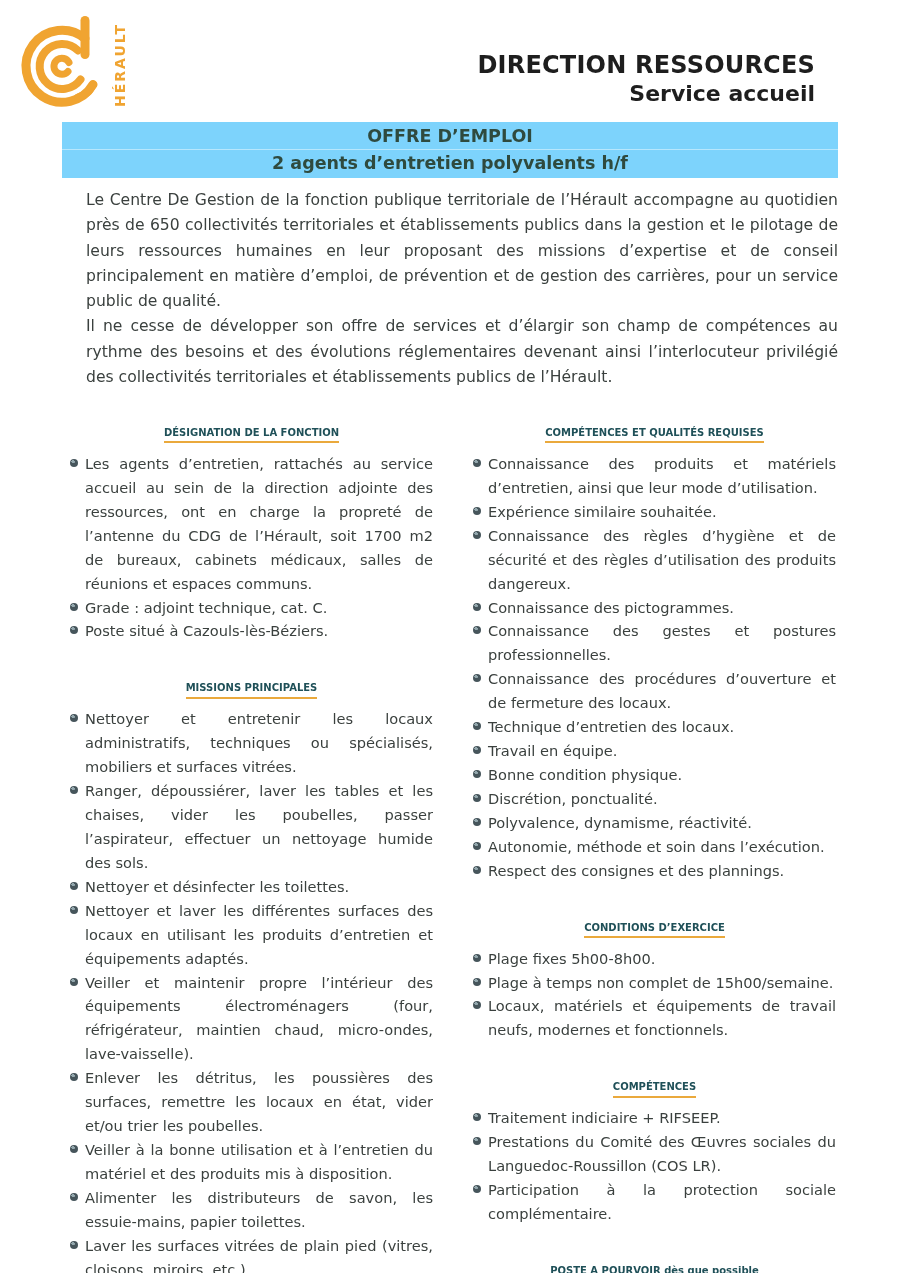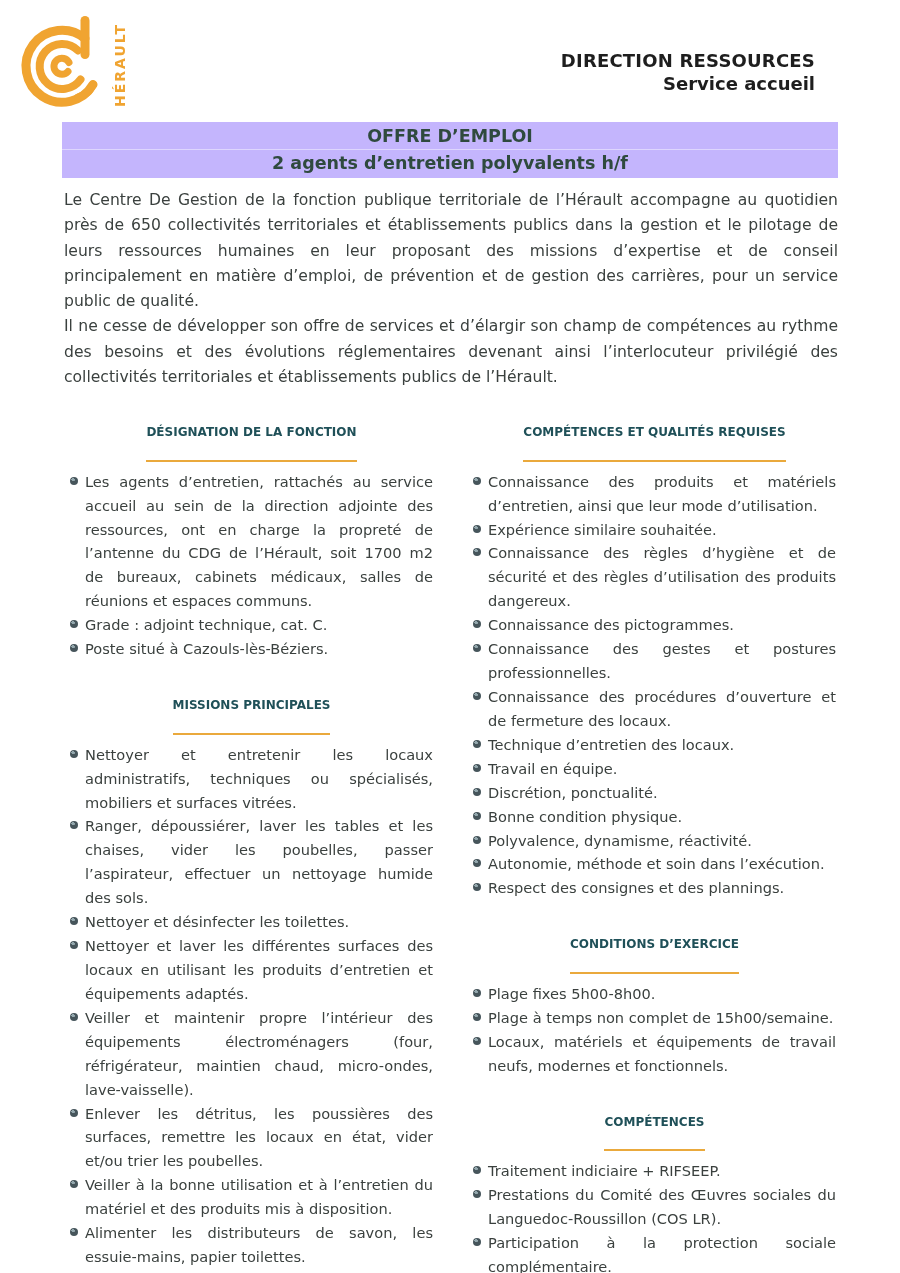--- a/index.html
+++ b/index.html
@@ -32,64 +32,64 @@
     height: 98px;
     writing-mode: vertical-rl;
     transform: rotate(180deg);
     font-size: 14px;
     font-weight: bold;
     letter-spacing: 2px;
     color: #f0a431;
     text-align: center;
   }
   .dept { text-align: right; margin-top: 40px; color: #1e1e1e; line-height: 1.25; }
-  .dept-line1 { font-size: 18px; font-weight: bold; letter-spacing: 0.2px; }
-  .dept-line2 { font-size: 18px; font-weight: bold; }
+  .dept-line1 { font-size: 24px; font-weight: bold; letter-spacing: 0.2px; }
+  .dept-line2 { font-size: 22px; font-weight: bold; }
 
   
   .banner {
     margin: 4px 62px 0 62px;
-    background: #c4b5fd;
+    background: #7dd3fc;
     text-align: center;
     color: #2f4a3e;
     font-weight: bold;
   }
   .banner-line1 {
     font-size: 17.5px;
     padding: 4px 0 3px;
     border-bottom: 1px solid rgba(255,255,255,0.45);
   }
   .banner-line2 { font-size: 17.5px; padding: 3px 0 5px; }
 
   
   .intro {
-    margin: 10px 62px 0 64px;
+    margin: 10px 62px 0 86px;
     font-size: 15.6px;
     line-height: 1.62;
     text-align: justify;
     color: #3a403e;
   }
   .intro p { margin: 0; }
 
   
   .columns {
     display: flex;
     gap: 24px;
     margin: 26px 56px 0 62px;
   }
   .col { flex: 1; font-size: 14.6px; line-height: 1.64; }
   .sec { margin-bottom: 28px; }
   .sec-title { text-align: center; margin: 0 0 3px 0; }
   .sec-title span {
     display: inline-block;
     color: #1f5058;
-    font-size: 12px;
+    font-size: 10px;
     font-weight: bold;
     border-bottom: 2px solid #eaa93c;
-    padding-bottom: 17px;
+    padding-bottom: 0;
   }
   ul.blist { list-style: none; margin: 8px; padding: 0; text-align: justify; }
   ul.blist li { position: relative; padding-left: 15px; margin: 0; }
   .bullet {
     position: absolute;
     left: 0;
     top: 7px;
     width: 8px;
     height: 8px;
     border-radius: 50%;
@@ -167,22 +167,22 @@
         <h3 class="sec-title"><span>COMPÉTENCES ET QUALITÉS REQUISES</span></h3>
         <ul class="blist">
           <li><span class="bullet"></span><span>Connaissance des produits et matériels d’entretien, ainsi que leur mode d’utilisation.</span></li>
           <li><span class="bullet"></span><span>Expérience similaire souhaitée.</span></li>
           <li><span class="bullet"></span><span>Connaissance des règles d’hygiène et de sécurité et des règles d’utilisation des produits dangereux.</span></li>
           <li><span class="bullet"></span><span>Connaissance des pictogrammes.</span></li>
           <li><span class="bullet"></span><span>Connaissance des gestes et postures professionnelles.</span></li>
           <li><span class="bullet"></span><span>Connaissance des procédures d’ouverture et de fermeture des locaux.</span></li>
           <li><span class="bullet"></span><span>Technique d’entretien des locaux.</span></li>
           <li><span class="bullet"></span><span>Travail en équipe.</span></li>
+          <li><span class="bullet"></span><span>Bonne condition physique.</span></li>
           <li><span class="bullet"></span><span>Discrétion, ponctualité.</span></li>
-          <li><span class="bullet"></span><span>Bonne condition physique.</span></li>
           <li><span class="bullet"></span><span>Polyvalence, dynamisme, réactivité.</span></li>
           <li><span class="bullet"></span><span>Autonomie, méthode et soin dans l’exécution.</span></li>
           <li><span class="bullet"></span><span>Respect des consignes et des plannings.</span></li>
         </ul>
       </section>
 
       <section class="sec">
         <h3 class="sec-title"><span>CONDITIONS D’EXERCICE</span></h3>
         <ul class="blist">
           <li><span class="bullet"></span><span>Plage fixes 5h00-8h00.</span></li>

